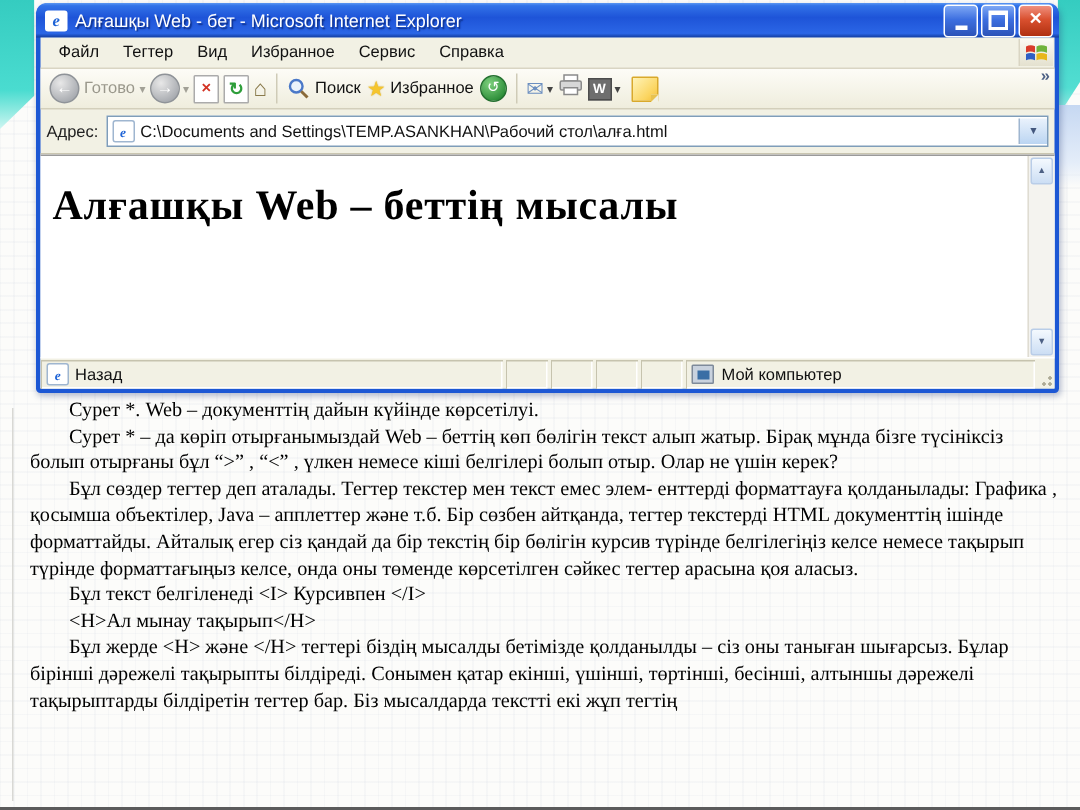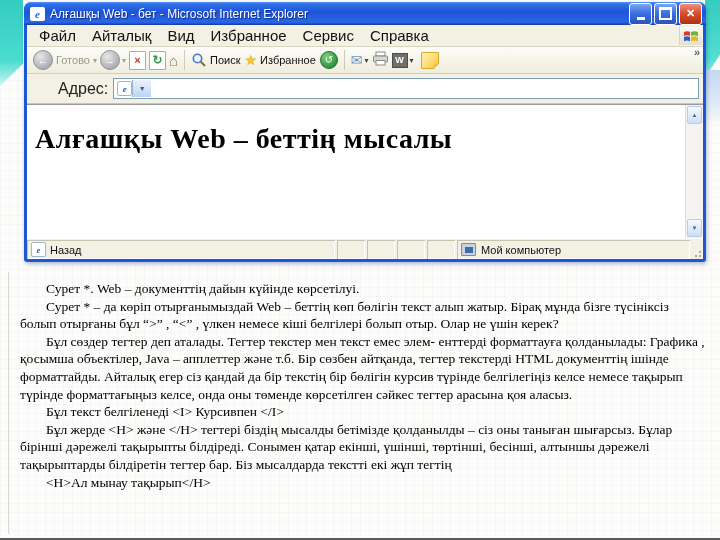--- a/index.html
+++ b/index.html
@@ -59,21 +59,21 @@
     background:linear-gradient(180deg,#7DA7F4 0%,#3D6FE0 45%,#2C53B8 100%);
   }
   .cap-btn.close{background:linear-gradient(180deg,#F0907E 0%,#D9502F 45%,#B03010 100%);}
   .cap-btn .glyph-min{display:block;width:8px;height:3px;background:#fff;margin-top:9px;}
   .cap-btn .glyph-max{display:block;width:9px;height:8px;border:2px solid #fff;border-top-width:3px;}
 
   .frame{flex:1;margin:0 3px 3px;background:#F2F1E4;display:flex;flex-direction:column;min-height:0;}
 
   
   .menubar{flex:0 0 20px;display:flex;align-items:center;border-bottom:1px solid #D9D5C3;padding-left:4px;}
-  .menu-item{font-size:15px;color:#111;padding:2px 8px;}
+  .menu-item{font-size:11px;color:#111;padding:2px 8px;}
   .menubar-spacer{flex:1;}
   .winlogo{width:22px;height:18px;margin-right:1px;display:flex;align-items:center;justify-content:center;
     background:linear-gradient(180deg,#FBFAF4,#E4E1CF);border-left:1px solid #D9D5C3;}
 
   
   .toolbar{flex:0 0 26px;display:flex;align-items:center;gap:3px;padding:0 6px;
     background:linear-gradient(180deg,#FDFCF7,#EFEDDD);border-bottom:1px solid #D3CFBB;position:relative;}
   .tb-group{display:flex;align-items:center;gap:2px;}
   .nav-circle{
     width:18px;height:18px;border-radius:50%;
@@ -105,21 +105,21 @@
   .note-icon{width:16px;height:15px;position:relative;margin-left:4px;
     background:linear-gradient(135deg,#FFF3B8 0%,#FBD560 70%,#F2BE3A 100%);
     border:1px solid #D9A92C;border-radius:1px;}
   .note-icon::after{content:"";position:absolute;right:-1px;bottom:-1px;width:0;height:0;
     border-left:5px solid #E8C24E;border-bottom:5px solid #F2F1E4;}
   .tb-chevron{position:absolute;right:3px;top:0;font-size:11px;font-weight:bold;color:#4D6185;line-height:1;}
 
   
   .addressbar{flex:0 0 25px;display:flex;align-items:center;padding:2px 4px;gap:5px;
     border-bottom:1px solid #C9C5B0;}
-  .addr-label{font-size:16px;color:#222;margin-left:27px;}
+  .addr-label{font-size:11px;color:#222;}
   .addr-combo{flex:1;height:19px;background:#fff;border:1px solid #7F9DB9;
     display:flex;align-items:center;padding-left:3px;}
   .addr-icon{width:13px;height:13px;background:#fff;border:1px solid #9FB6D0;border-radius:2px;
     font:italic bold 9px "Liberation Serif",serif;color:#1E63D6;
     display:flex;align-items:center;justify-content:center;flex:0 0 13px;}
   .addr-value{flex:1;font-size:11px;color:#111;margin-left:4px;white-space:nowrap;overflow:hidden;}
   .addr-drop{width:18px;height:17px;align-self:center;
     background:linear-gradient(180deg,#EAF2FC,#BBD5F2);border-left:1px solid #9FB6D0;
     display:flex;align-items:center;justify-content:center;font-size:7px;color:#44587E;}
 
@@ -148,21 +148,21 @@
   .monitor-icon{width:13px;height:11px;background:#C9D2DE;border:1px solid #7E8A9A;border-radius:1px;
     display:flex;align-items:center;justify-content:center;}
   .monitor-icon .scr{width:8px;height:6px;background:#3A6EA5;}
   .grip{width:10px;align-self:flex-end;height:10px;margin:0 1px 1px 0;
     background:
       radial-gradient(circle at 8px 8px, #AEAB96 1px, transparent 1.4px),
       radial-gradient(circle at 8px 4px, #AEAB96 1px, transparent 1.4px),
       radial-gradient(circle at 4px 8px, #AEAB96 1px, transparent 1.4px);}
 
   
-  .notes{position:absolute;left:0;top:280px;width:720px;padding:0 14px 0 20px;box-sizing:border-box;
+  .notes{position:absolute;left:0;top:264px;width:720px;padding:0 14px 0 20px;box-sizing:border-box;
     color:#000;}
   .notes p{margin:0;text-indent:26px;font:13.5px/17.6px "Liberation Serif",serif;}
 </style>
 </head>
 <body>
 
 <div class="teal-left"></div>
 <div class="teal-right"></div>
 <div class="blue-right-patch"></div>
 <div class="slide-left-line"></div>
@@ -183,21 +183,21 @@
       <span class="cap-btn close">
           <span>✕</span>
         </span>
     </span>
   </div>
 
   <div class="frame">
 
     <div class="menubar">
       <span class="menu-item">Файл</span>
-      <span class="menu-item">Айталық</span>
+      <span class="menu-item">Тегтер</span>
       <span class="menu-item">Вид</span>
       <span class="menu-item">Избранное</span>
       <span class="menu-item">Сервис</span>
       <span class="menu-item">Справка</span>
       <span class="menubar-spacer"></span>
       <span class="winlogo">
         <svg width="16" height="14" viewBox="0 0 16 14">
           <path d="M1 3 Q4 1.4 7 2.8 L7 7 Q4 5.6 1 7 Z" fill="#D93B2B"></path>
           <path d="M8 3 Q11 1.4 15 3 L15 7.2 Q11 5.6 8 7 Z" fill="#70B33B"></path>
           <path d="M1 8 Q4 6.6 7 8 L7 12.2 Q4 10.8 1 12.2 Z" fill="#2F5FC4"></path>
@@ -255,20 +255,21 @@
         <span class="tb-caret dark">▾</span>
       </span>
       <span class="note-icon"></span>
       <span class="tb-chevron">»</span>
     </div>
 
     <div class="addressbar">
       <span class="addr-label">Адрес:</span>
       <span class="addr-combo">
         <span class="addr-icon">e</span>
+        <span class="addr-value">C:\Documents and Settings\TEMP.ASANKHAN\Рабочий стол\алға.html</span>
         <span class="addr-drop">
             <span>▼</span>
           </span>
       </span>
     </div>
 
     <div class="content">
       <div class="page">
         <div class="page-heading">Алғашқы Web – беттің мысалы</div>
       </div>
@@ -301,15 +302,15 @@
     </div>
 
   </div>
 </div>
 
 <div class="notes">
   <p>Сурет *. Web – документтің  дайын күйінде көрсетілуі.</p>
   <p>Сурет * – да көріп отырғанымыздай  Web – беттің көп бөлігін текст алып жатыр. Бірақ мұнда бізге түсініксіз болып отырғаны бұл    “&gt;” , “&lt;” , үлкен немесе кіші белгілері болып отыр. Олар не үшін керек?</p>
   <p>Бұл сөздер тегтер деп аталады. Тегтер текстер мен текст емес элем- енттерді форматтауға қолданылады: Графика , қосымша объектілер, Java – апплеттер және т.б. Бір сөзбен айтқанда, тегтер текстерді HTML документтің ішінде форматтайды. Айталық егер сіз қандай да бір текстің бір бөлігін курсив түрінде белгілегіңіз келсе немесе тақырып түрінде форматтағыңыз келсе, онда оны төменде көрсетілген сәйкес тегтер арасына қоя аласыз.</p>
   <p>Бұл текст белгіленеді &lt;I&gt; Курсивпен &lt;/I&gt;</p>
+  <p>&lt;H&gt;Ал мынау тақырып&lt;/H&gt;</p>
   <p>Бұл жерде  &lt;H&gt;  және  &lt;/H&gt; тегтері біздің мысалды бетімізде қолданылды – сіз оны таныған шығарсыз. Бұлар бірінші дәрежелі тақырыпты білдіреді. Сонымен қатар екінші, үшінші, төртінші, бесінші, алтыншы дәрежелі тақырыптарды  білдіретін тегтер бар. Біз мысалдарда текстті екі жұп тегтің</p>
-  <p>&lt;H&gt;Ал мынау тақырып&lt;/H&gt;</p>
 </div>
 
 </body></html>

